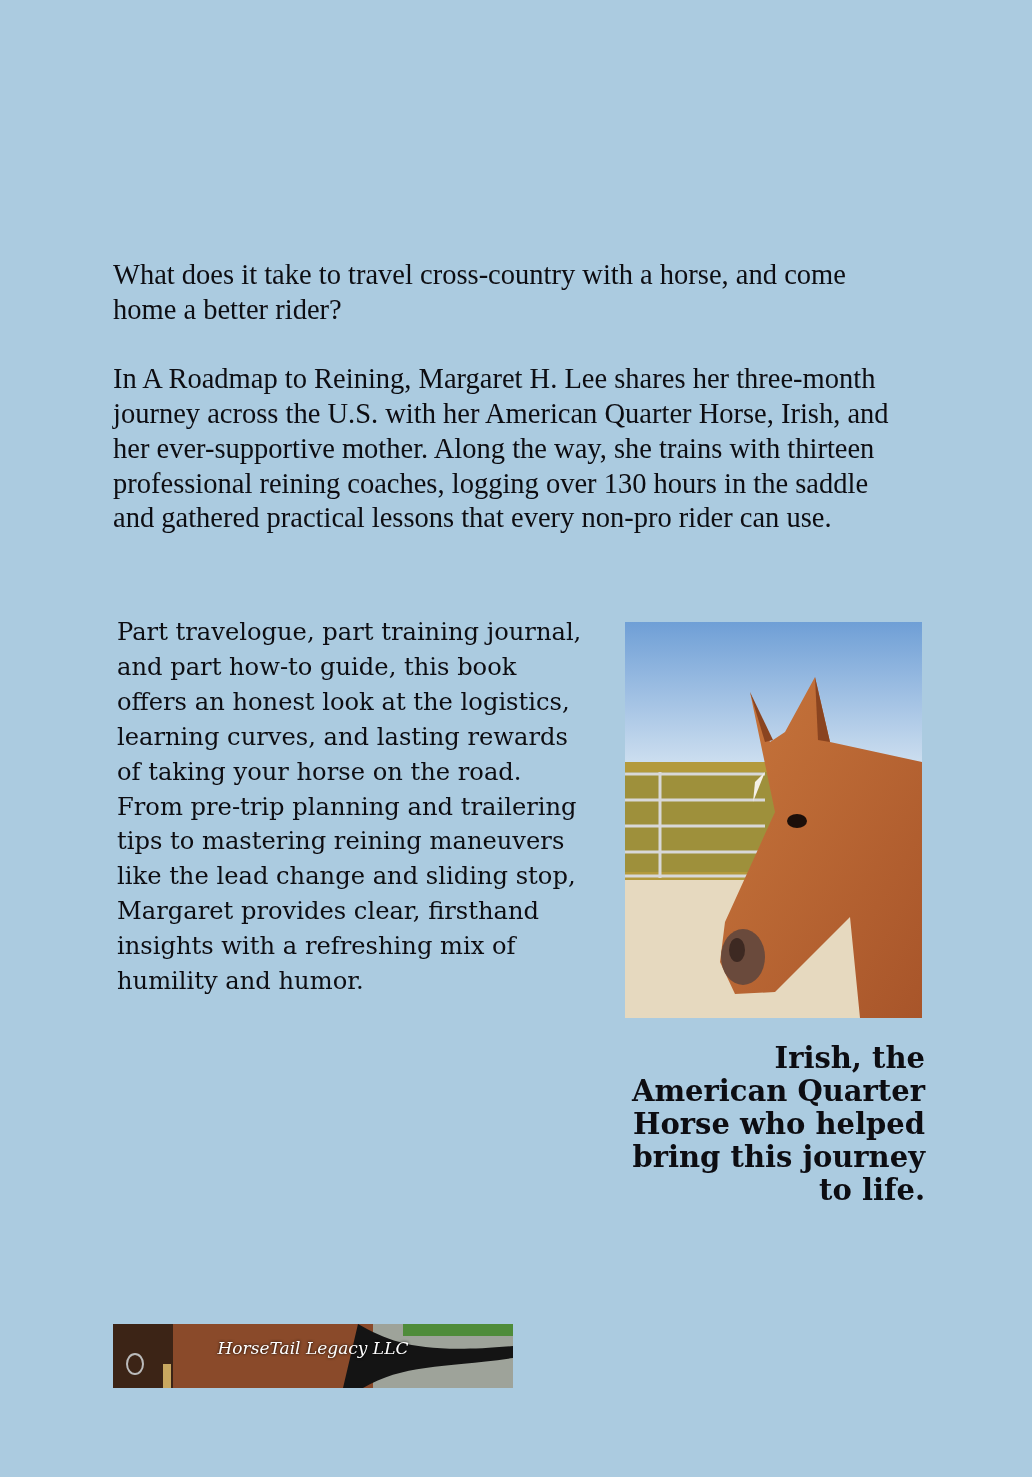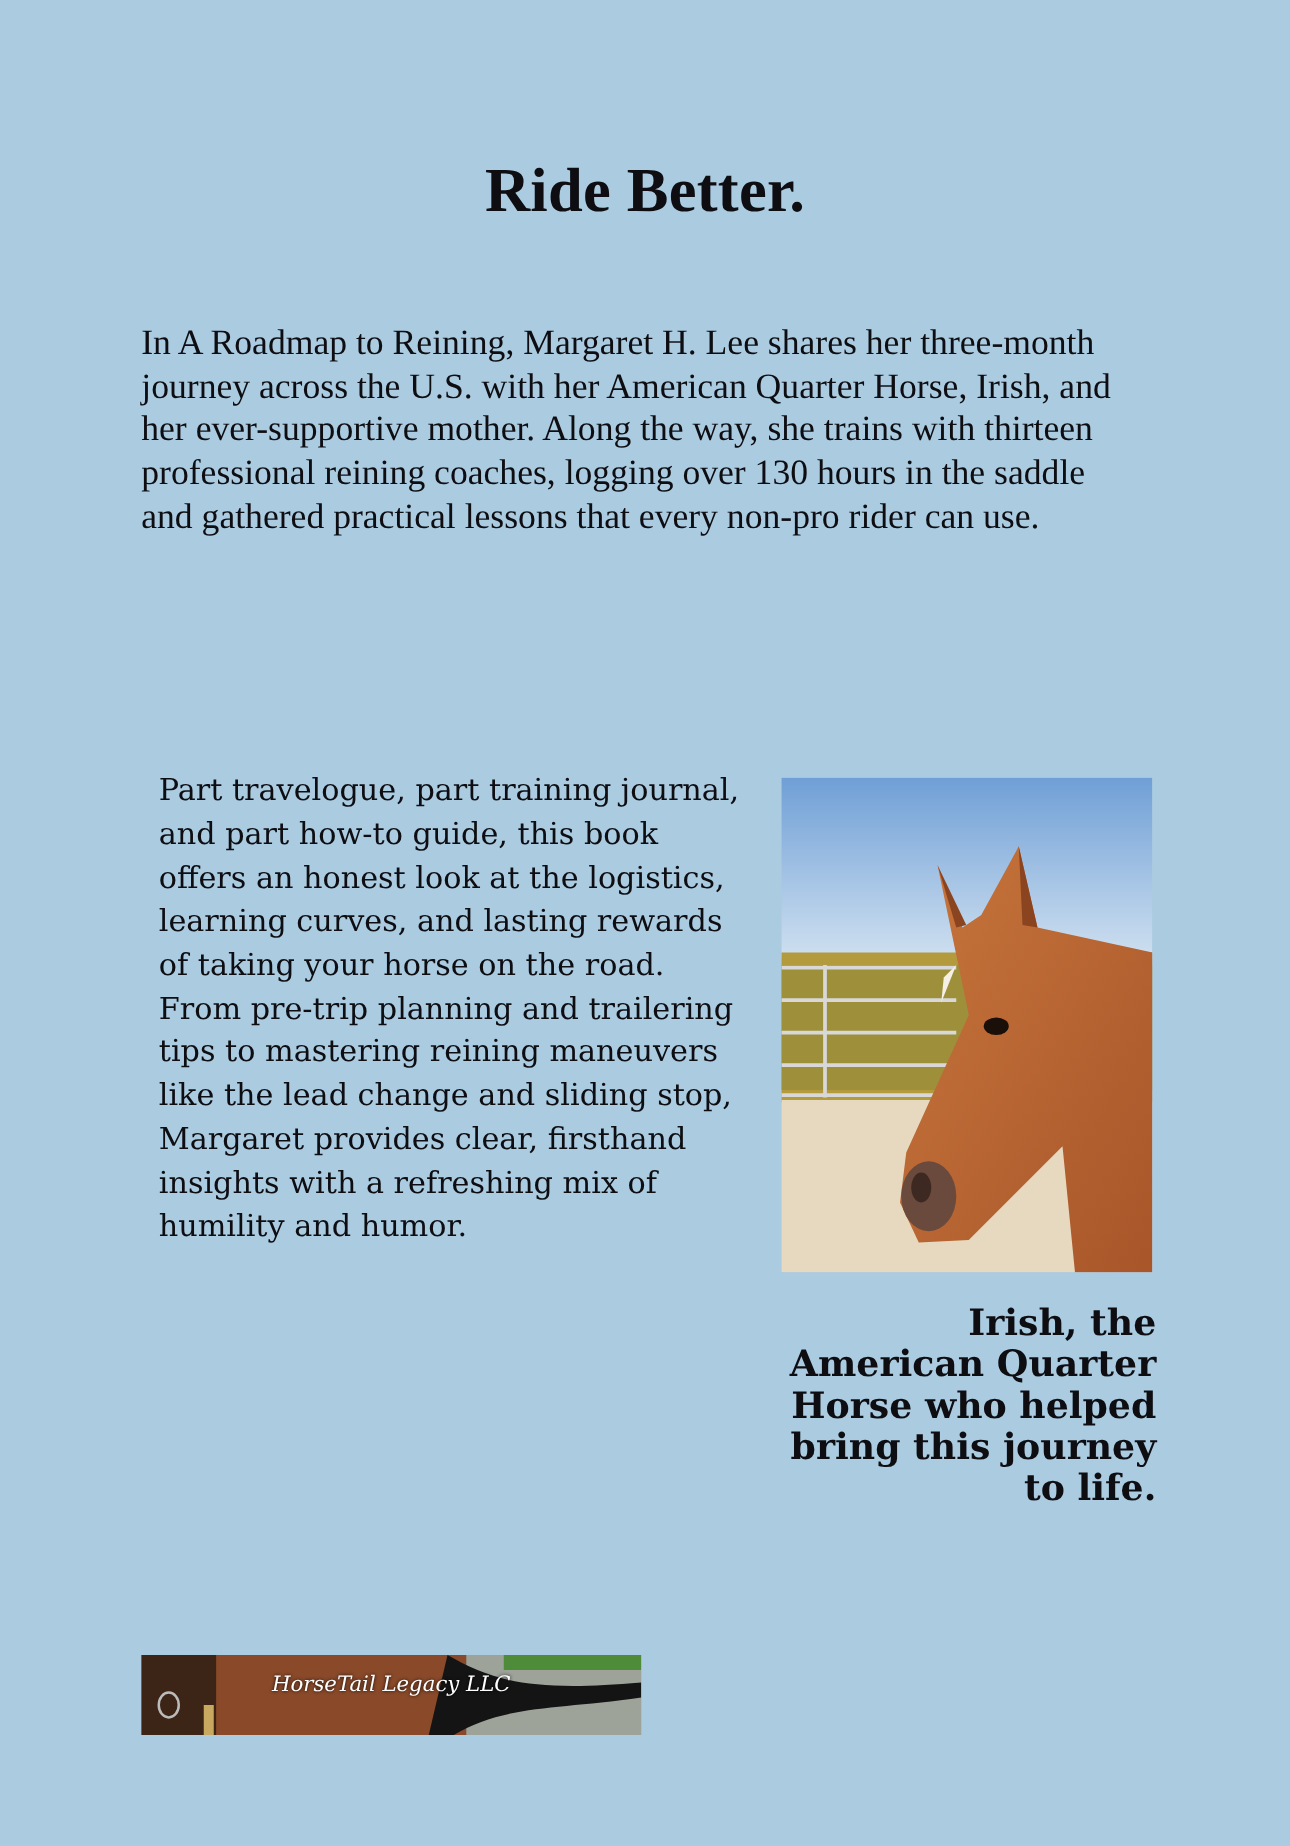--- a/index.html
+++ b/index.html
@@ -21,21 +21,21 @@
       position: absolute; left: 113px; top: 258px; width: 800px;
       font-size: 28.5px; line-height: 34.7px;
     }
     .intro p { margin: 0 0 35px 0; }
     .left-col {
       position: absolute; left: 113px; top: 615px; width: 480px;
       font-size: 27.2px; line-height: 34.9px;
       font-family: "DejaVu Serif", "Liberation Serif", serif;
       font-size: 24.2px;
     }
-    .left-col p { margin: 0 0 35px 14px; }
+    .left-col p { margin: 0 0 35px 4px; }
     .photo {
       position: absolute; left: 625px; top: 622px; width: 297px; height: 396px;
       overflow: hidden;
     }
     .photo svg { display: block; }
     .caption {
       position: absolute; left: 620px; top: 1042px; width: 305px;
       text-align: right;
       font-family: "DejaVu Serif", "Liberation Serif", serif;
       font-weight: bold; font-size: 29px; line-height: 33px;
@@ -49,24 +49,24 @@
       position: absolute; left: 0; top: 14px; width: 400px; text-align: center;
       color: #ffffff; font-style: italic; font-size: 17px;
       font-family: "DejaVu Serif", "Liberation Serif", serif;
       text-shadow: 0 0 3px #000;
     }
   </style>
 </head>
 <body>
 
 <div class="title">
-  <span class="line">Ride Better.</span>
 </div>
 
 <div class="intro">
+  <p>What does it take to travel cross-country with a horse, and come home a better rider?</p>
   <p>In A Roadmap to Reining, Margaret H. Lee shares her three-month journey across the U.S. with her American Quarter Horse, Irish, and her ever-supportive mother. Along the way, she trains with thirteen professional reining coaches, logging over 130 hours in the saddle and gathered practical lessons that every non-pro rider can use.</p>
 </div>
 
 <div class="left-col">
   <p>Part travelogue, part training journal, and part how-to guide, this book offers an honest look at the logistics, learning curves, and lasting rewards of taking your horse on the road. From pre-trip planning and trailering tips to mastering reining maneuvers like the lead change and sliding stop, Margaret provides clear, firsthand insights with a refreshing mix of humility and humor.</p>
 </div>
 
 <div class="photo" title="Irish, the American Quarter Horse">
   <svg width="297" height="396" viewBox="0 0 297 396" xmlns="http://www.w3.org/2000/svg">
     <defs>

